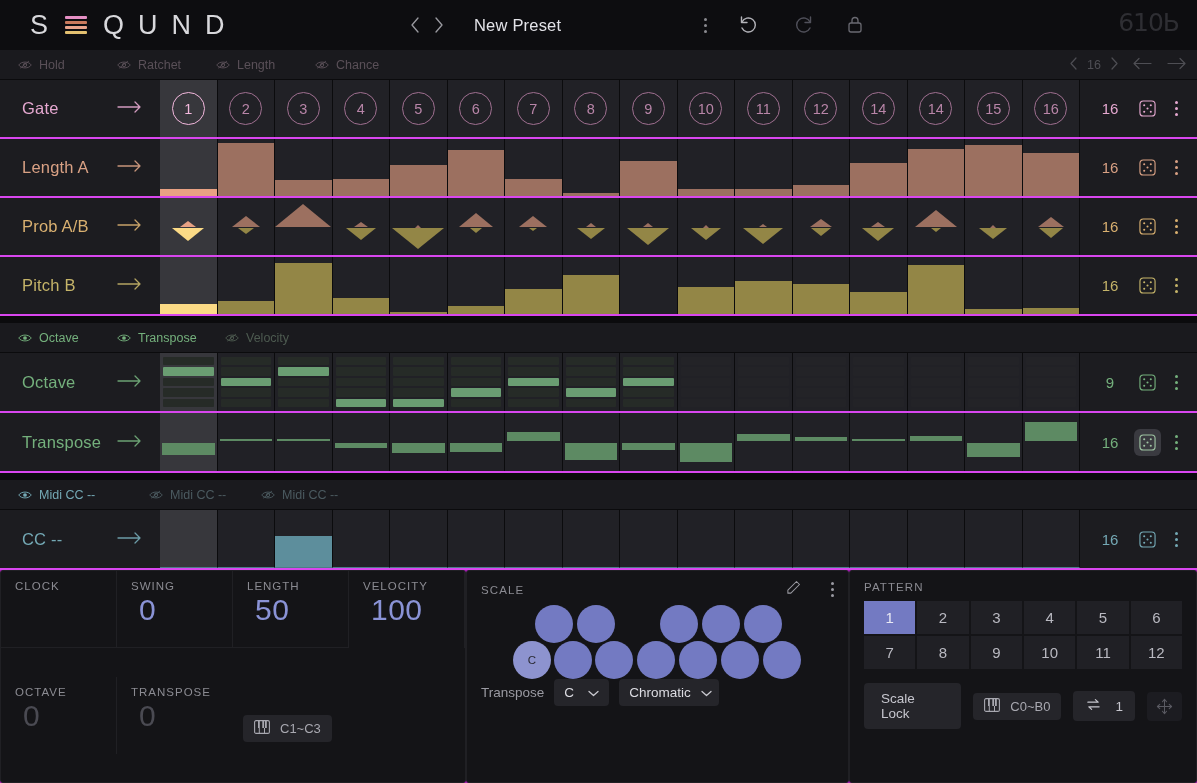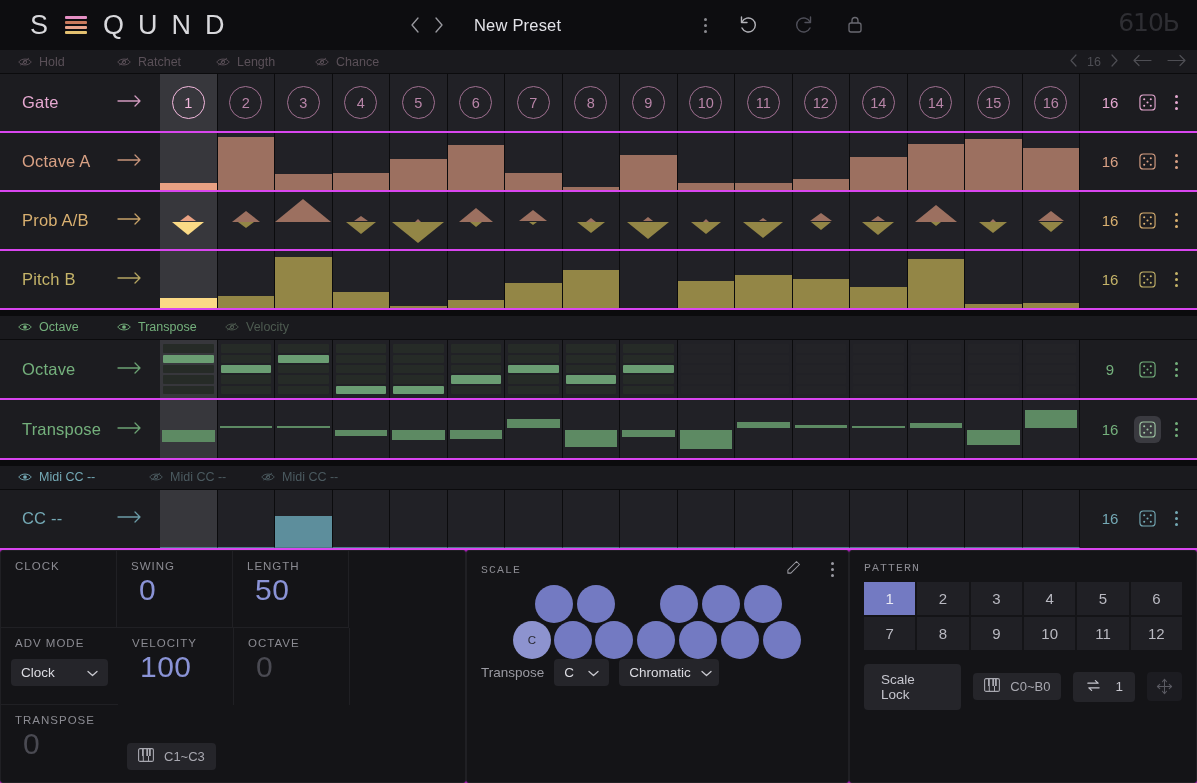--- a/index.html
+++ b/index.html
@@ -63,21 +63,21 @@
   .oct-lane { height:9px; margin:1px 3px; background:#262b27; border-radius:1px; }
   .oct-lane.on { background:#6a9d72; }
   .oct-cell.dim .oct-lane { background:#232327; }
 
   
   .gap { height:7px; background:#0b0b0d; }
 
   
   .bottom { flex:1; display:flex; background:#a21caf; padding:0; gap:0; }
   .panel { background:#141417; border:1px solid #202024; border-radius:3px; position:relative; }
-  .panel-title { font-size:11.5px; letter-spacing:1.1px; color:#8b8b92; padding:10px 0 0 14px;font-family:Liberation Mono, monospace; }
+  .panel-title { font-size:11.5px; letter-spacing:1.1px; color:#8b8b92; padding:10px 0 0 14px; }
 
   .gridparams { width:466px; display:flex; flex-wrap:wrap; }
   .pcell { width:116px; height:77px; border-right:1px solid #202024; border-bottom:1px solid #202024; position:relative; }
   .pcell .lbl { font-size:11.5px; letter-spacing:1px; color:#8b8b92; padding:9px 0 0 14px; }
   .pcell .val { font-size:30px; color:#8a93d6; padding-left:22px; padding-top:1px; letter-spacing:.5px; }
   .pcell .val.dim { color:#4a4a52; }
   .pcell.wide { width:117px; }
 
   .selbox { display:inline-flex; align-items:center; justify-content:space-between; background:#25252a;
             border-radius:4px; font-size:13.5px; color:#dcdce2; padding:6px 10px; cursor:pointer; gap:10px;}
@@ -303,21 +303,21 @@
         <span class="kebab">
             <i style="background:#e5a8d0"></i>
             <i style="background:#e5a8d0"></i>
             <i style="background:#e5a8d0"></i>
           </span>
       </div>
     </div>
 
     <div class="row">
       <div class="rowlabel">
-        <span style="color:#d9a184">Octave A</span>
+        <span style="color:#d9a184">Length A</span>
         <span class="arrow">
           <svg width="26" height="14" viewBox="0 0 26 14">
               <path d="M1 7 H23 M18 2 L23 7 L18 12" stroke="#d9a184" stroke-width="1.3" fill="none" stroke-linecap="round" stroke-linejoin="round"></path>
             </svg>
         </span>
       </div>
       <div class="lanes" id="pitcha-lanes">
           <div class="cell playhead">
             <div class="bar" style="height: 12%; background: rgb(232, 161, 131);"></div>
           </div>
@@ -927,33 +927,20 @@
       <div class="pcell">
         <div class="lbl">CLOCK</div>
       </div>
       <div class="pcell">
         <div class="lbl">SWING</div>
         <div class="val">0</div>
       </div>
       <div class="pcell">
         <div class="lbl">LENGTH</div>
         <div class="val">50</div>
-      </div>
-      <div class="pcell wide" style="border-right:none">
-        <div class="lbl">ADV MODE</div>
-        <div style="padding:10px 0 0 10px">
-          <span class="selbox" style="width:97px">
-            <span>Clock</span>
-            <span>
-              <svg width="11" height="7" viewBox="0 0 11 7">
-                  <path d="M1 1.5 L5.5 5.5 L10 1.5" stroke="#c9c9d0" stroke-width="1.3" fill="none" stroke-linecap="round" stroke-linejoin="round"></path>
-                </svg>
-            </span>
-          </span>
-        </div>
       </div>
 
       <div class="pcell" style="border-bottom:none">
         <div class="lbl">VELOCITY</div>
         <div class="val">100</div>
       </div>
       <div class="pcell" style="border-bottom:none">
         <div class="lbl">OCTAVE</div>
         <div class="val dim">0</div>
       </div>

